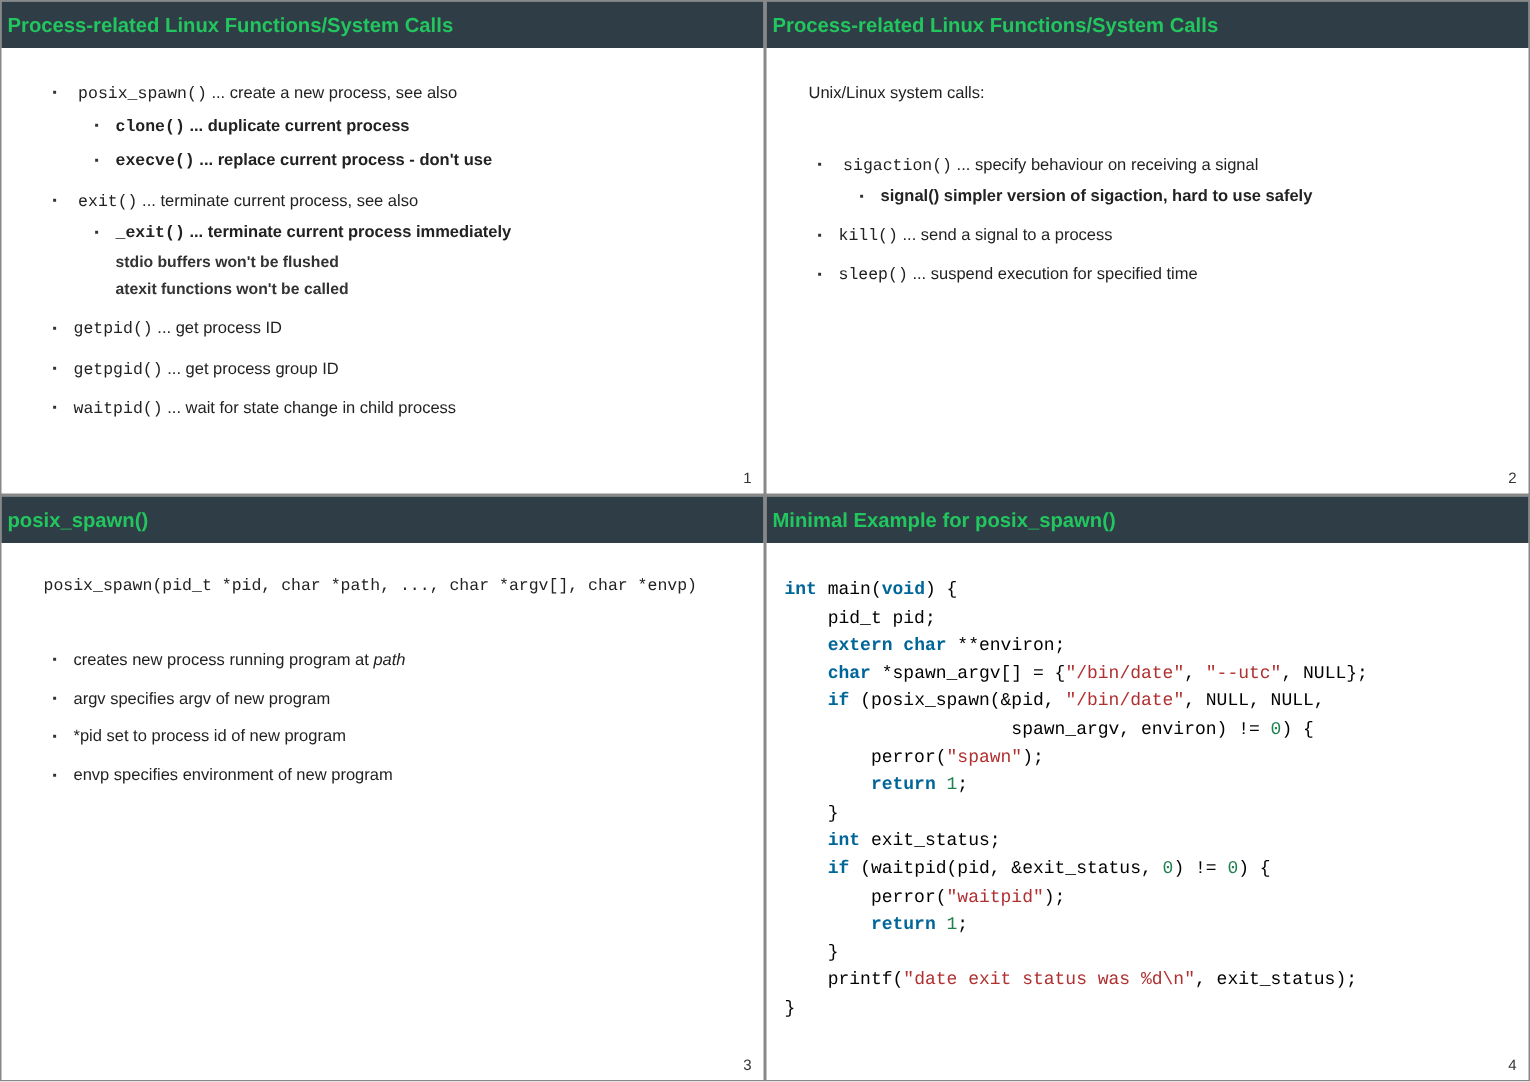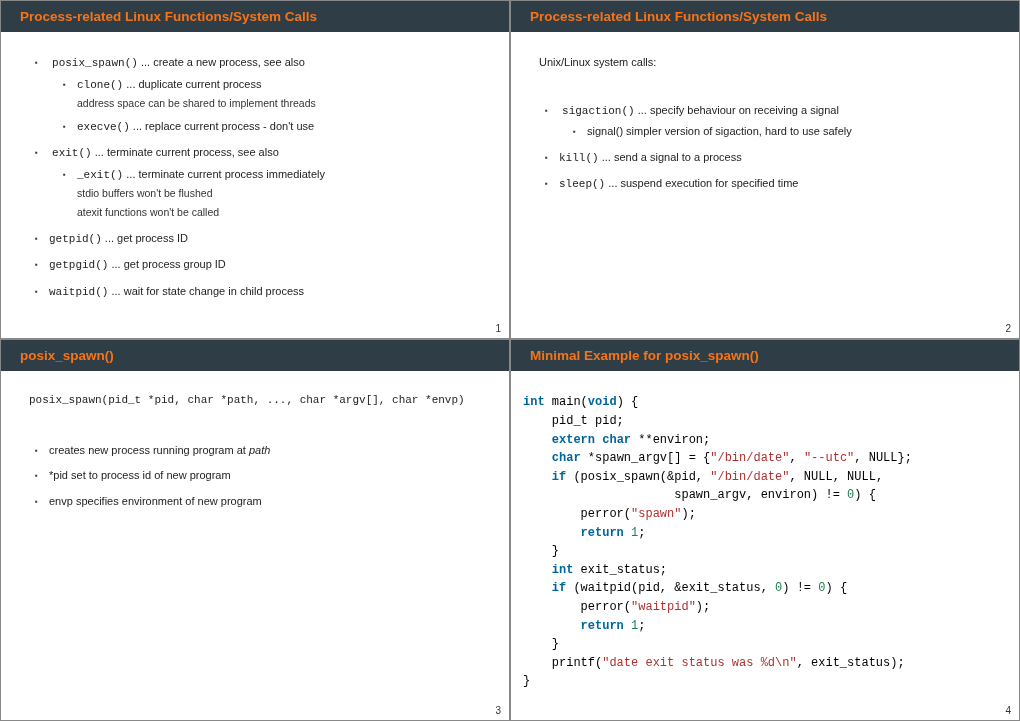--- a/index.html
+++ b/index.html
@@ -20,25 +20,25 @@
   }
   .slide {
     border: 1px solid #888;
     position: relative;
     padding: 0;
     display: flex;
     flex-direction: column;
   }
   .slide-header {
     background: #2f3e46;
-    color: #f97316;
+    color: #22c55e;
     font-weight: bold;
     font-family: 'Segoe UI', Arial, sans-serif;
     font-size: 13.5px;
-    padding: 8px 19px;
+    padding: 8px 4px;
   }
   .slide-body {
     padding: 22px 28px 4px 28px;
     flex: 1;
     font-family: 'Segoe UI', Arial, sans-serif;
     font-size: 11px;
     line-height: 1.5;
     color: #222;
   }
   .slide-body.centered {
@@ -58,21 +58,21 @@
   ul.top > li::before {
     content: "▪";
     color: #333;
     display: inline-block;
     width: 14px;
     margin-left: -14px;
     font-size: 8px;
     vertical-align: 1px;
   }
   ul.sub { padding-left: 28px; margin-top: 4px; }
-  ul.sub > li { margin-bottom: 3px; }
+  ul.sub > li { margin-bottom: 3px; font-weight: bold; }
   ul.sub > li.bulleted::before {
     content: "▪";
     color: #333;
     display: inline-block;
     width: 14px;
     margin-left: -14px;
     font-size: 8px;
     vertical-align: 1px;
   }
   ul.sub > li.note {
@@ -105,21 +105,20 @@
 <div class="grid">
 
   <div class="slide">
     <div class="slide-header">Process-related Linux Functions/System Calls</div>
     <div class="slide-body">
       <ul class="top">
         <li>
           <span class="tt">posix_spawn()</span><span> ... create a new process, see also</span>
           <ul class="sub">
             <li class="bulleted"><span class="tt">clone()</span><span> ... duplicate current process</span></li>
-            <li class="note">address space can be shared to implement threads</li>
             <li class="bulleted" style="margin-top:6px;"><span class="tt">execve()</span><span> ... replace current process - don't use</span></li>
           </ul>
         </li>
         <li>
           <span class="tt">exit()</span><span> ... terminate current process, see also</span>
           <ul class="sub">
             <li class="bulleted"><span class="tt">_exit()</span><span> ... terminate current process immediately</span></li>
             <li class="note">stdio buffers won't be flushed</li>
             <li class="note">atexit functions won't be called</li>
           </ul>
@@ -149,20 +148,21 @@
     </div>
     <div class="pagenum">2</div>
   </div>
 
   <div class="slide">
     <div class="slide-header">posix_spawn()</div>
     <div class="slide-body centered">
       <div class="sig-line">posix_spawn(pid_t *pid, char *path, ..., char *argv[], char *envp)</div>
       <ul class="top">
         <li><span>creates new process running program at </span><span class="italic">path</span></li>
+        <li>argv specifies argv of new program</li>
         <li>*pid set to process id of new program</li>
         <li>envp specifies environment of new program</li>
       </ul>
     </div>
     <div class="pagenum">3</div>
   </div>
 
   <div class="slide">
     <div class="slide-header">Minimal Example for posix_spawn()</div>
     <div class="slide-body" style="padding-left:12px;padding-right:8px;">

